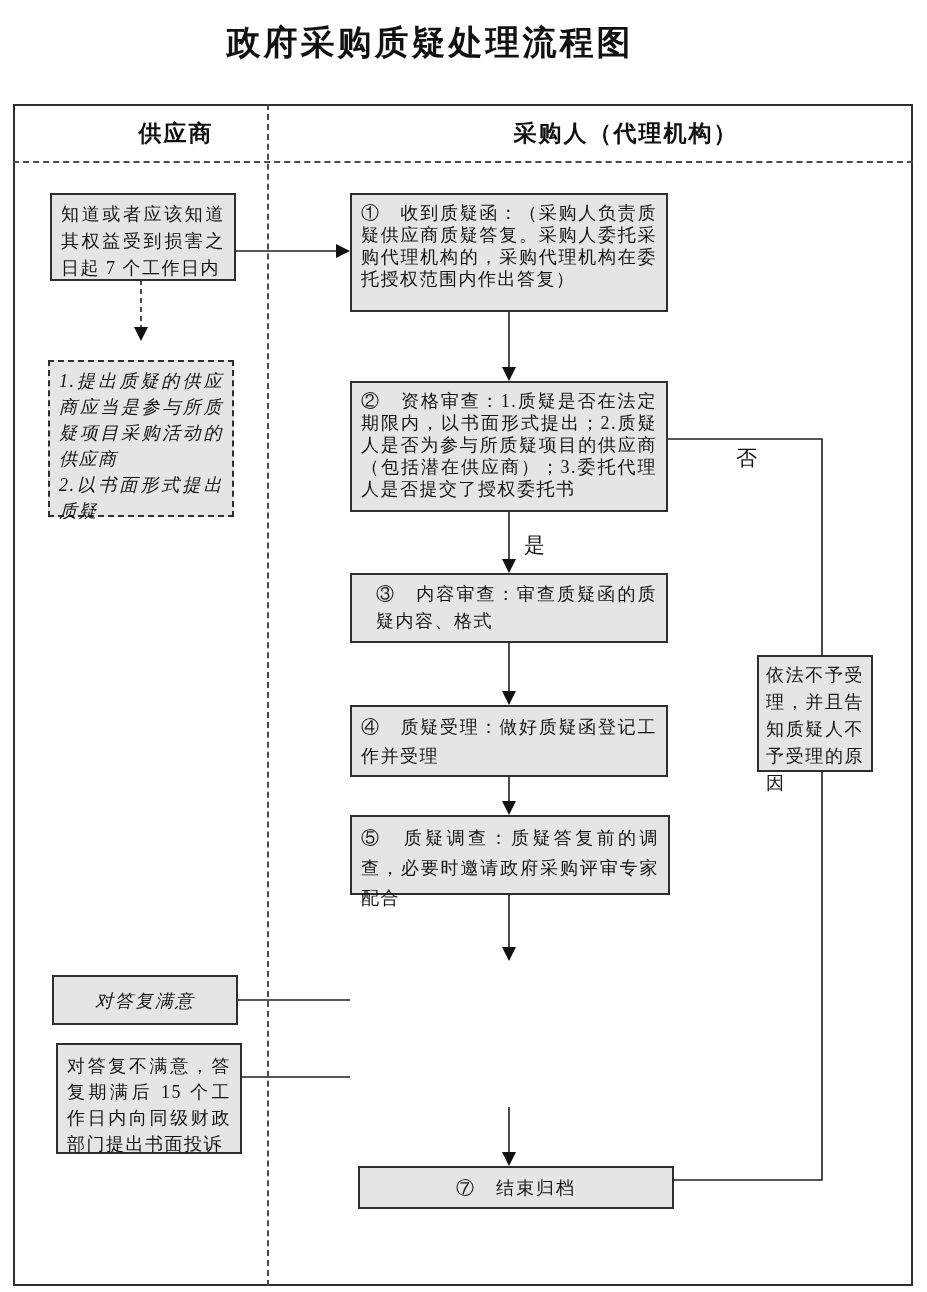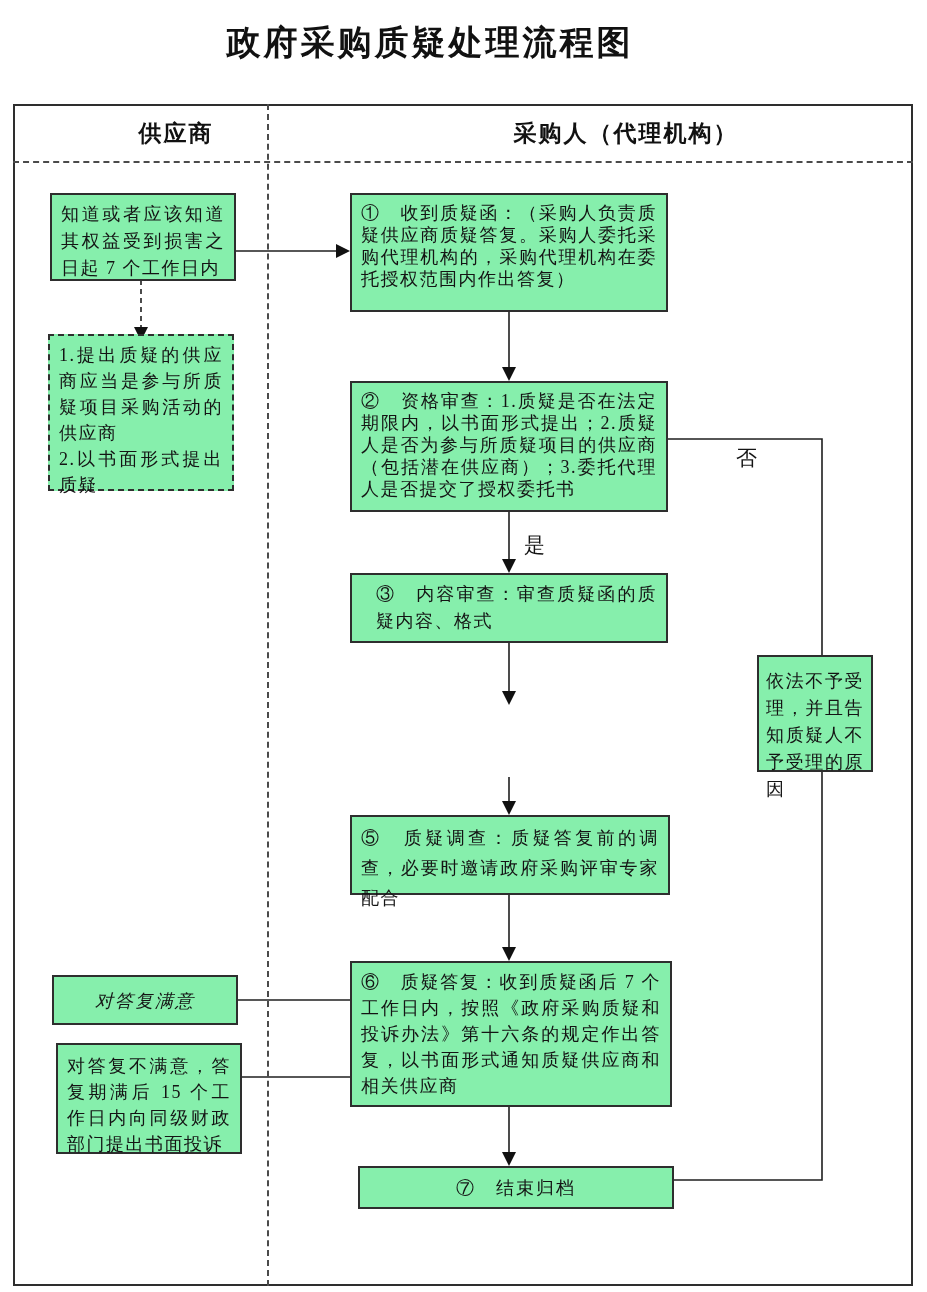--- a/index.html
+++ b/index.html
@@ -36,21 +36,21 @@
   }
   .lane-header.supplier { left: 13px; width: 254px; }
   .lane-header.purchaser { left: 267px; width: 646px; }
 
   svg.connectors { position: absolute; left: 0; top: 0; width: 927px; height: 1292px; }
   svg.connectors line, svg.connectors polyline { stroke: #1f1f1f; stroke-width: 1.6; fill: none; }
   svg.connectors .dash { stroke-dasharray: 5 4; }
   svg.connectors polygon { fill: #111; stroke: none; }
 
   .box {
-    position: absolute; box-sizing: border-box; background: #86efac;
+    position: absolute; box-sizing: border-box; background: #e5e5e5;
     border: 2px solid #2e2e2e; font-size: 18px; line-height: 24px;
     padding: 6px 9px; text-align: justify; letter-spacing: 1.5px; color: #141414;
   }
   .box.dashed { border-style: dashed; }
   .box.center { text-align: center; letter-spacing: 2px; }
 
   .branch-label {
     position: absolute; font-size: 21px; color: #141414; letter-spacing: 1px;
   }
 </style>
@@ -95,40 +95,40 @@
   </svg>
 
   <div class="frame"></div>
   <div class="lane-divider"></div>
   <div class="header-sep"></div>
   <div class="lane-header supplier">供应商</div>
   <div class="lane-header purchaser">采购人（代理机构）</div>
 
   <div class="box" style="left:50px; top:193px; width:186px; height:88px; line-height:27px;">知道或者应该知道其权益受到损害之日起 7 个工作日内</div>
 
-  <div class="box dashed" style="left:48px; top:334px; width:186px; height:157px; line-height:26px;">
+  <div class="box dashed" style="left:48px; top:360px; width:186px; height:157px; line-height:26px;font-style:italic;">
     <div>1.提出质疑的供应商应当是参与所质疑项目采购活动的供应商</div>
     <div>2.以书面形式提出质疑</div>
   </div>
 
   <div class="box center" style="left:52px; top:975px; width:186px; height:50px; line-height:36px;font-style:italic;">对答复满意</div>
 
   <div class="box" style="left:56px; top:1043px; width:186px; height:111px; line-height:26px; padding-top:8px;">对答复不满意，答复期满后 15 个工作日内向同级财政部门提出书面投诉</div>
 
   <div class="box" style="left:350px; top:193px; width:318px; height:119px; line-height:22px; padding-top:7px;">①　收到质疑函：（采购人负责质疑供应商质疑答复。采购人委托采购代理机构的，采购代理机构在委托授权范围内作出答复）</div>
 
   <div class="box" style="left:350px; top:381px; width:318px; height:131px; line-height:22px; padding-top:7px;">②　资格审查：1.质疑是否在法定期限内，以书面形式提出；2.质疑人是否为参与所质疑项目的供应商（包括潜在供应商）；3.委托代理人是否提交了授权委托书</div>
 
   <div class="box" style="left:350px; top:573px; width:318px; height:70px; line-height:27px;padding-left:24px;">③　内容审查：审查质疑函的质疑内容、格式</div>
 
+  <div class="box" style="left:350px; top:705px; width:318px; height:72px; line-height:29px;">④　质疑受理：做好质疑函登记工作并受理</div>
 
   <div class="box" style="left:350px; top:815px; width:320px; height:80px; line-height:30px;">⑤　质疑调查：质疑答复前的调查，必要时邀请政府采购评审专家配合</div>
 
-  <div class="box" style="left:350px; top:961px; width:322px; height:146px; line-height:26px;">⑥　质疑答复：收到质疑函后 7 个工作日内，按照《政府采购质疑和投诉办法》第十六条的规定作出答复，以书面形式通知质疑供应商和相关供应商</div>
 
   <div class="box center" style="left:358px; top:1166px; width:316px; height:43px; line-height:28px;text-align:center;">⑦　结束归档</div>
 
-  <div class="box" style="left:757px; top:655px; width:116px; height:117px; line-height:27px; padding:11px 7px;">依法不予受理，并且告知质疑人不予受理的原因</div>
+  <div class="box" style="left:757px; top:655px; width:116px; height:117px; line-height:27px; padding:5px 7px;">依法不予受理，并且告知质疑人不予受理的原因</div>
 
   <div class="branch-label" style="left:524px; top:531px;">是</div>
   <div class="branch-label" style="left:736px; top:444px;">否</div>
 
 </div>
 
 </body></html>

